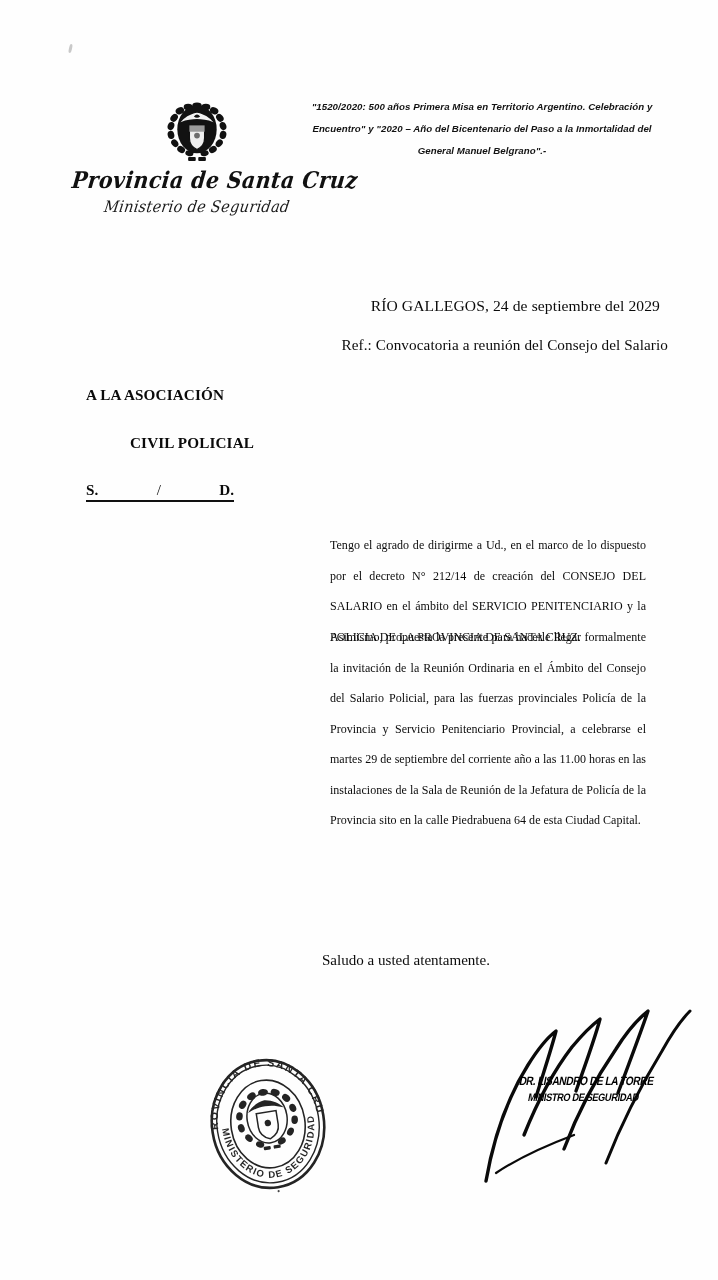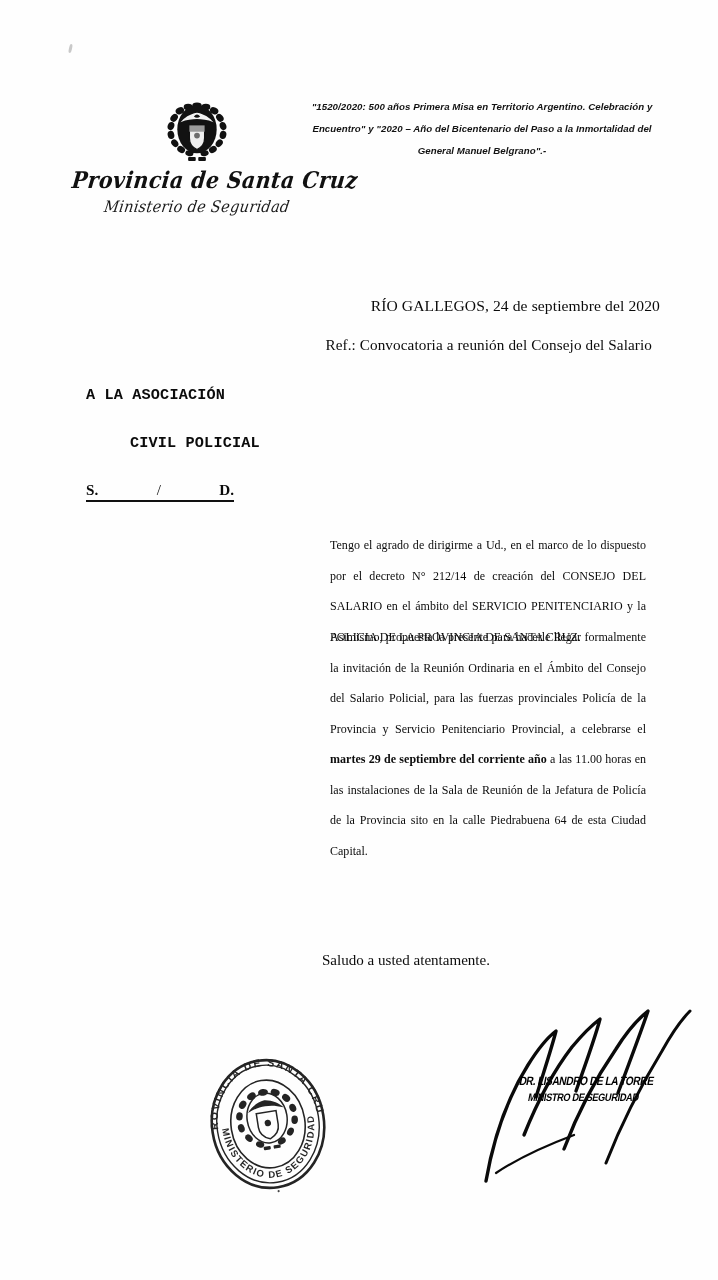--- a/index.html
+++ b/index.html
@@ -96,36 +96,35 @@
     position: absolute;
     left: 60px;
     top: 297px;
     width: 600px;
     text-align: right;
     font-size: 15.6px;
     letter-spacing: 0.1px;
   }
   .refline {
     position: absolute;
-    left: 52px;
+    left: 68px;
     top: 336px;
     width: 600px;
     text-align: right;
     font-size: 15.2px;
     letter-spacing: 0.1px;
   }
 
   
   .addr {
     position: absolute;
     left: 86px;
     font-weight: 700;
     font-size: 15.2px;
     letter-spacing: 0.15px;
-    font-family: Liberation Mono, monospace;
   }
   .addr-1 { top: 386px; }
   .addr-2 { top: 434px; margin-left: 44px; }
 
   .sd {
     position: absolute;
     left: 86px;
     top: 481px;
     width: 148px;
     font-weight: 700;
@@ -154,21 +153,21 @@
     text-indent: 0;
   }
   .p1 { top: 530px; }
   .p2 { top: 622px; }
   .p3 { top: 822px; }
 
   .lead { padding-left: 244px; }
   .lead-2 { padding-left: 244px; }
   .lead-3 { padding-left: 244px; }
 
-  b, strong { font-weight: 700; margin-top: 48px; }
+  b, strong { font-weight: 400; margin-top: 48px; }
 
   .closing {
     position: absolute;
     left: 86px;
     top: 952px;
     width: 560px;
     font-size: 15.05px;
     padding-left: 236px;
   }
 
@@ -262,21 +261,21 @@
     <div class="lh-prov">Provincia de Santa Cruz</div>
     <div class="lh-min">Ministerio de Seguridad</div>
   </div>
 
   <div class="commem">
     <div>"1520/2020:  500 años Primera Misa en Territorio Argentino. Celebración y</div>
     <div>Encuentro" y "2020 – Año del Bicentenario del Paso a la Inmortalidad del</div>
     <div>General Manuel Belgrano".-</div>
   </div>
 
-  <div class="dateline">RÍO GALLEGOS, 24 de septiembre del 2020</div>
+  <div class="dateline">RÍO GALLEGOS, 24 de septiembre del 2029</div>
   <div class="refline">Ref.: Convocatoria a reunión del Consejo del Salario</div>
 
   <div class="addr addr-1">A LA ASOCIACIÓN</div>
   <div class="addr addr-2">CIVIL POLICIAL</div>
 
   <div class="sd">
     <span>S.</span>
     <span class="slash">/</span>
     <span>D.</span>
   </div>

